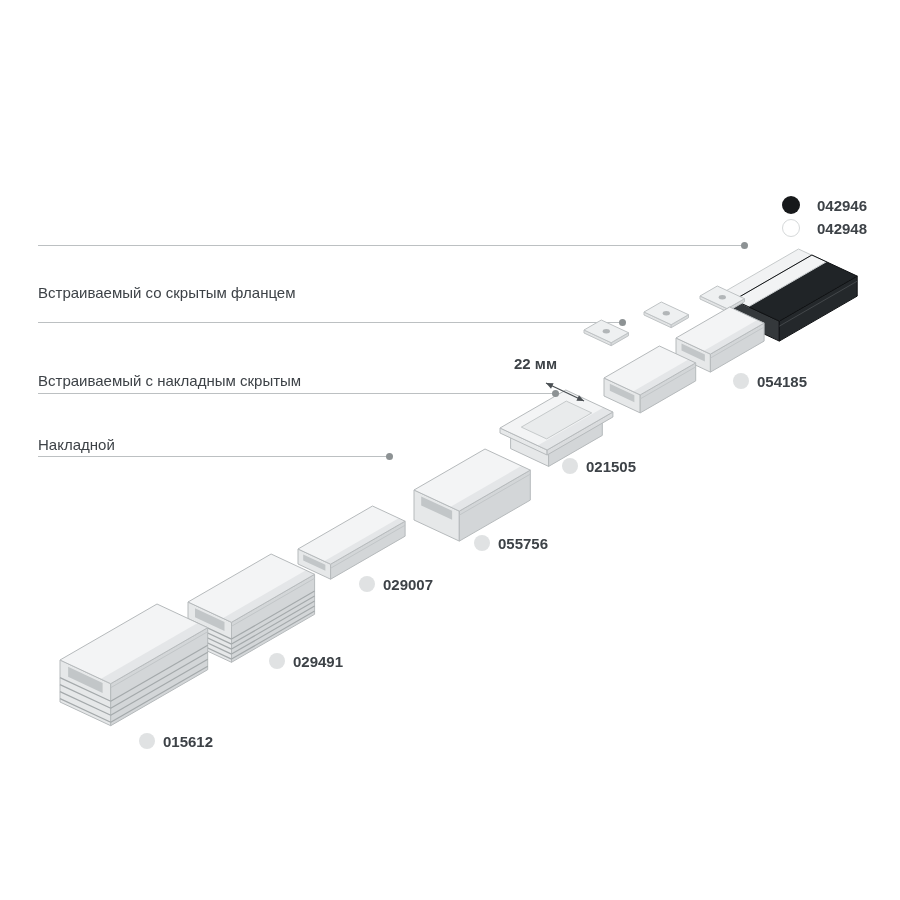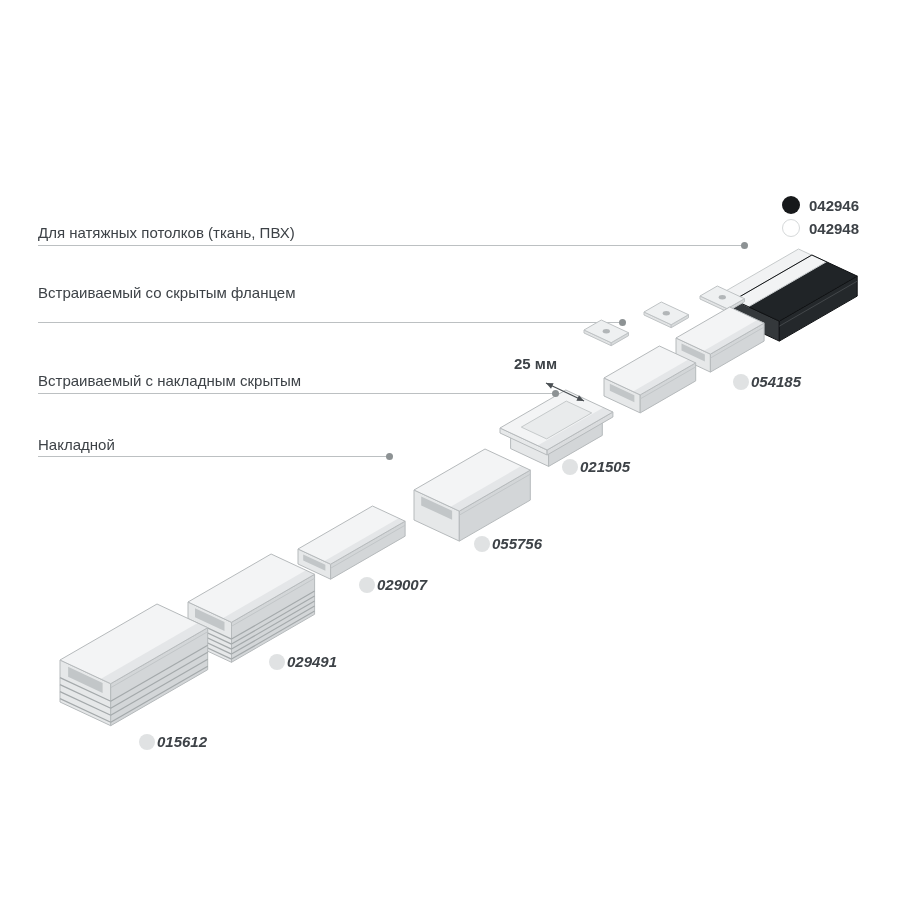--- a/index.html
+++ b/index.html
@@ -2,24 +2,24 @@
 <html style="--text: #3d4247; --line: #bcc0c2; --dot: #8d9294; --marker: #e0e2e3; --background: #ffffff;"><head>
 <meta charset="utf-8">
 <style>
   html,body{margin:0;padding:0;background:#fff;}
   body{font-family:"Liberation Sans",sans-serif;}
   .stage{position:relative;width:900px;height:900px;background:var(--background,#fff);overflow:hidden;}
   #scene{position:absolute;left:0;top:0;z-index:1;}
   .leader{position:absolute;height:1px;background:var(--line);z-index:0;}
   .leader-dot{position:absolute;width:7px;height:7px;border-radius:50%;background:var(--dot);z-index:2;}
   .cat-label{position:absolute;color:var(--text);font-size:15px;font-weight:400;z-index:2;white-space:nowrap;}
-  .product{position:absolute;display:flex;align-items:flex-end;gap:2px;z-index:2;font-style:italic;}
+  .product{position:absolute;display:flex;align-items:flex-start;gap:8px;z-index:2;}
   .pmark{width:16px;height:16px;border-radius:50%;background:var(--marker);flex:0 0 auto;}
   .pcode{color:var(--text);font-size:15px;font-weight:700;white-space:nowrap;}
-  .legend-row{position:absolute;display:flex;align-items:center;gap:9px;z-index:2;}
+  .legend-row{position:absolute;display:flex;align-items:center;gap:17px;z-index:2;}
   .legend-swatch{width:16px;height:16px;border-radius:50%;flex:0 0 auto;border:1px solid transparent;}
   .legend-swatch.white{border-color:#d6d9da;}
   .dim-label{position:absolute;color:var(--text);font-size:15px;font-weight:700;z-index:2;white-space:nowrap;}
 </style>
 </head>
 <body>
 
 <div class="stage">
 
   <svg id="scene" width="900" height="900" viewBox="0 0 900 900">
@@ -139,37 +139,36 @@
         <line x1="110.736" y1="722.328" x2="207.728" y2="666.328" stroke="#a4a9ab" stroke-width="1.2"></line>
         <line x1="60" y1="698.64" x2="110.736" y2="722.328" stroke="#a4a9ab" stroke-width="1.2"></line>
       </g>
       <g>
         <line x1="546" y1="383" x2="584" y2="401" stroke="#4a4f53" stroke-width="1.2"></line>
         <polygon points="546.0,383.0 551.0,388.7 553.6,383.3" fill="#4a4f53" stroke="none" stroke-width="1" stroke-linejoin="round"></polygon>
         <polygon points="584.0,401.0 579.0,395.3 576.4,400.7" fill="#4a4f53" stroke="none" stroke-width="1" stroke-linejoin="round"></polygon>
       </g>
     </svg>
 
-  <div class="cat-label" style="left:38px;top:224px">Для натяжных потолков (ткань, ПВХ)</div>
   <div class="leader" style="left:38px;top:245px;width:707px"></div>
   <div class="leader-dot" style="left:741px;top:242px"></div>
 
   <div class="cat-label" style="left:38px;top:284px">Встраиваемый со скрытым фланцем</div>
   <div class="leader" style="left:38px;top:322px;width:585px"></div>
   <div class="leader-dot" style="left:619px;top:319px"></div>
 
   <div class="cat-label" style="left:38px;top:372px">Встраиваемый с накладным скрытым</div>
   <div class="leader" style="left:38px;top:393px;width:518px"></div>
   <div class="leader-dot" style="left:552px;top:390px"></div>
 
   <div class="cat-label" style="left:38px;top:436px">Накладной</div>
   <div class="leader" style="left:38px;top:456px;width:352px"></div>
   <div class="leader-dot" style="left:386px;top:453px"></div>
 
-  <div class="dim-label" style="left:514px;top:355px">25 мм</div>
+  <div class="dim-label" style="left:514px;top:355px">22 мм</div>
 
   <div class="legend-row" style="left:782px;top:196px">
     <span class="legend-swatch" style="background: rgb(23, 25, 27);"></span>
     <span class="pcode">042946</span>
   </div>
   <div class="legend-row" style="left:782px;top:219px">
     <span class="legend-swatch white" style="background: rgb(255, 255, 255);"></span>
     <span class="pcode">042948</span>
   </div>
 

